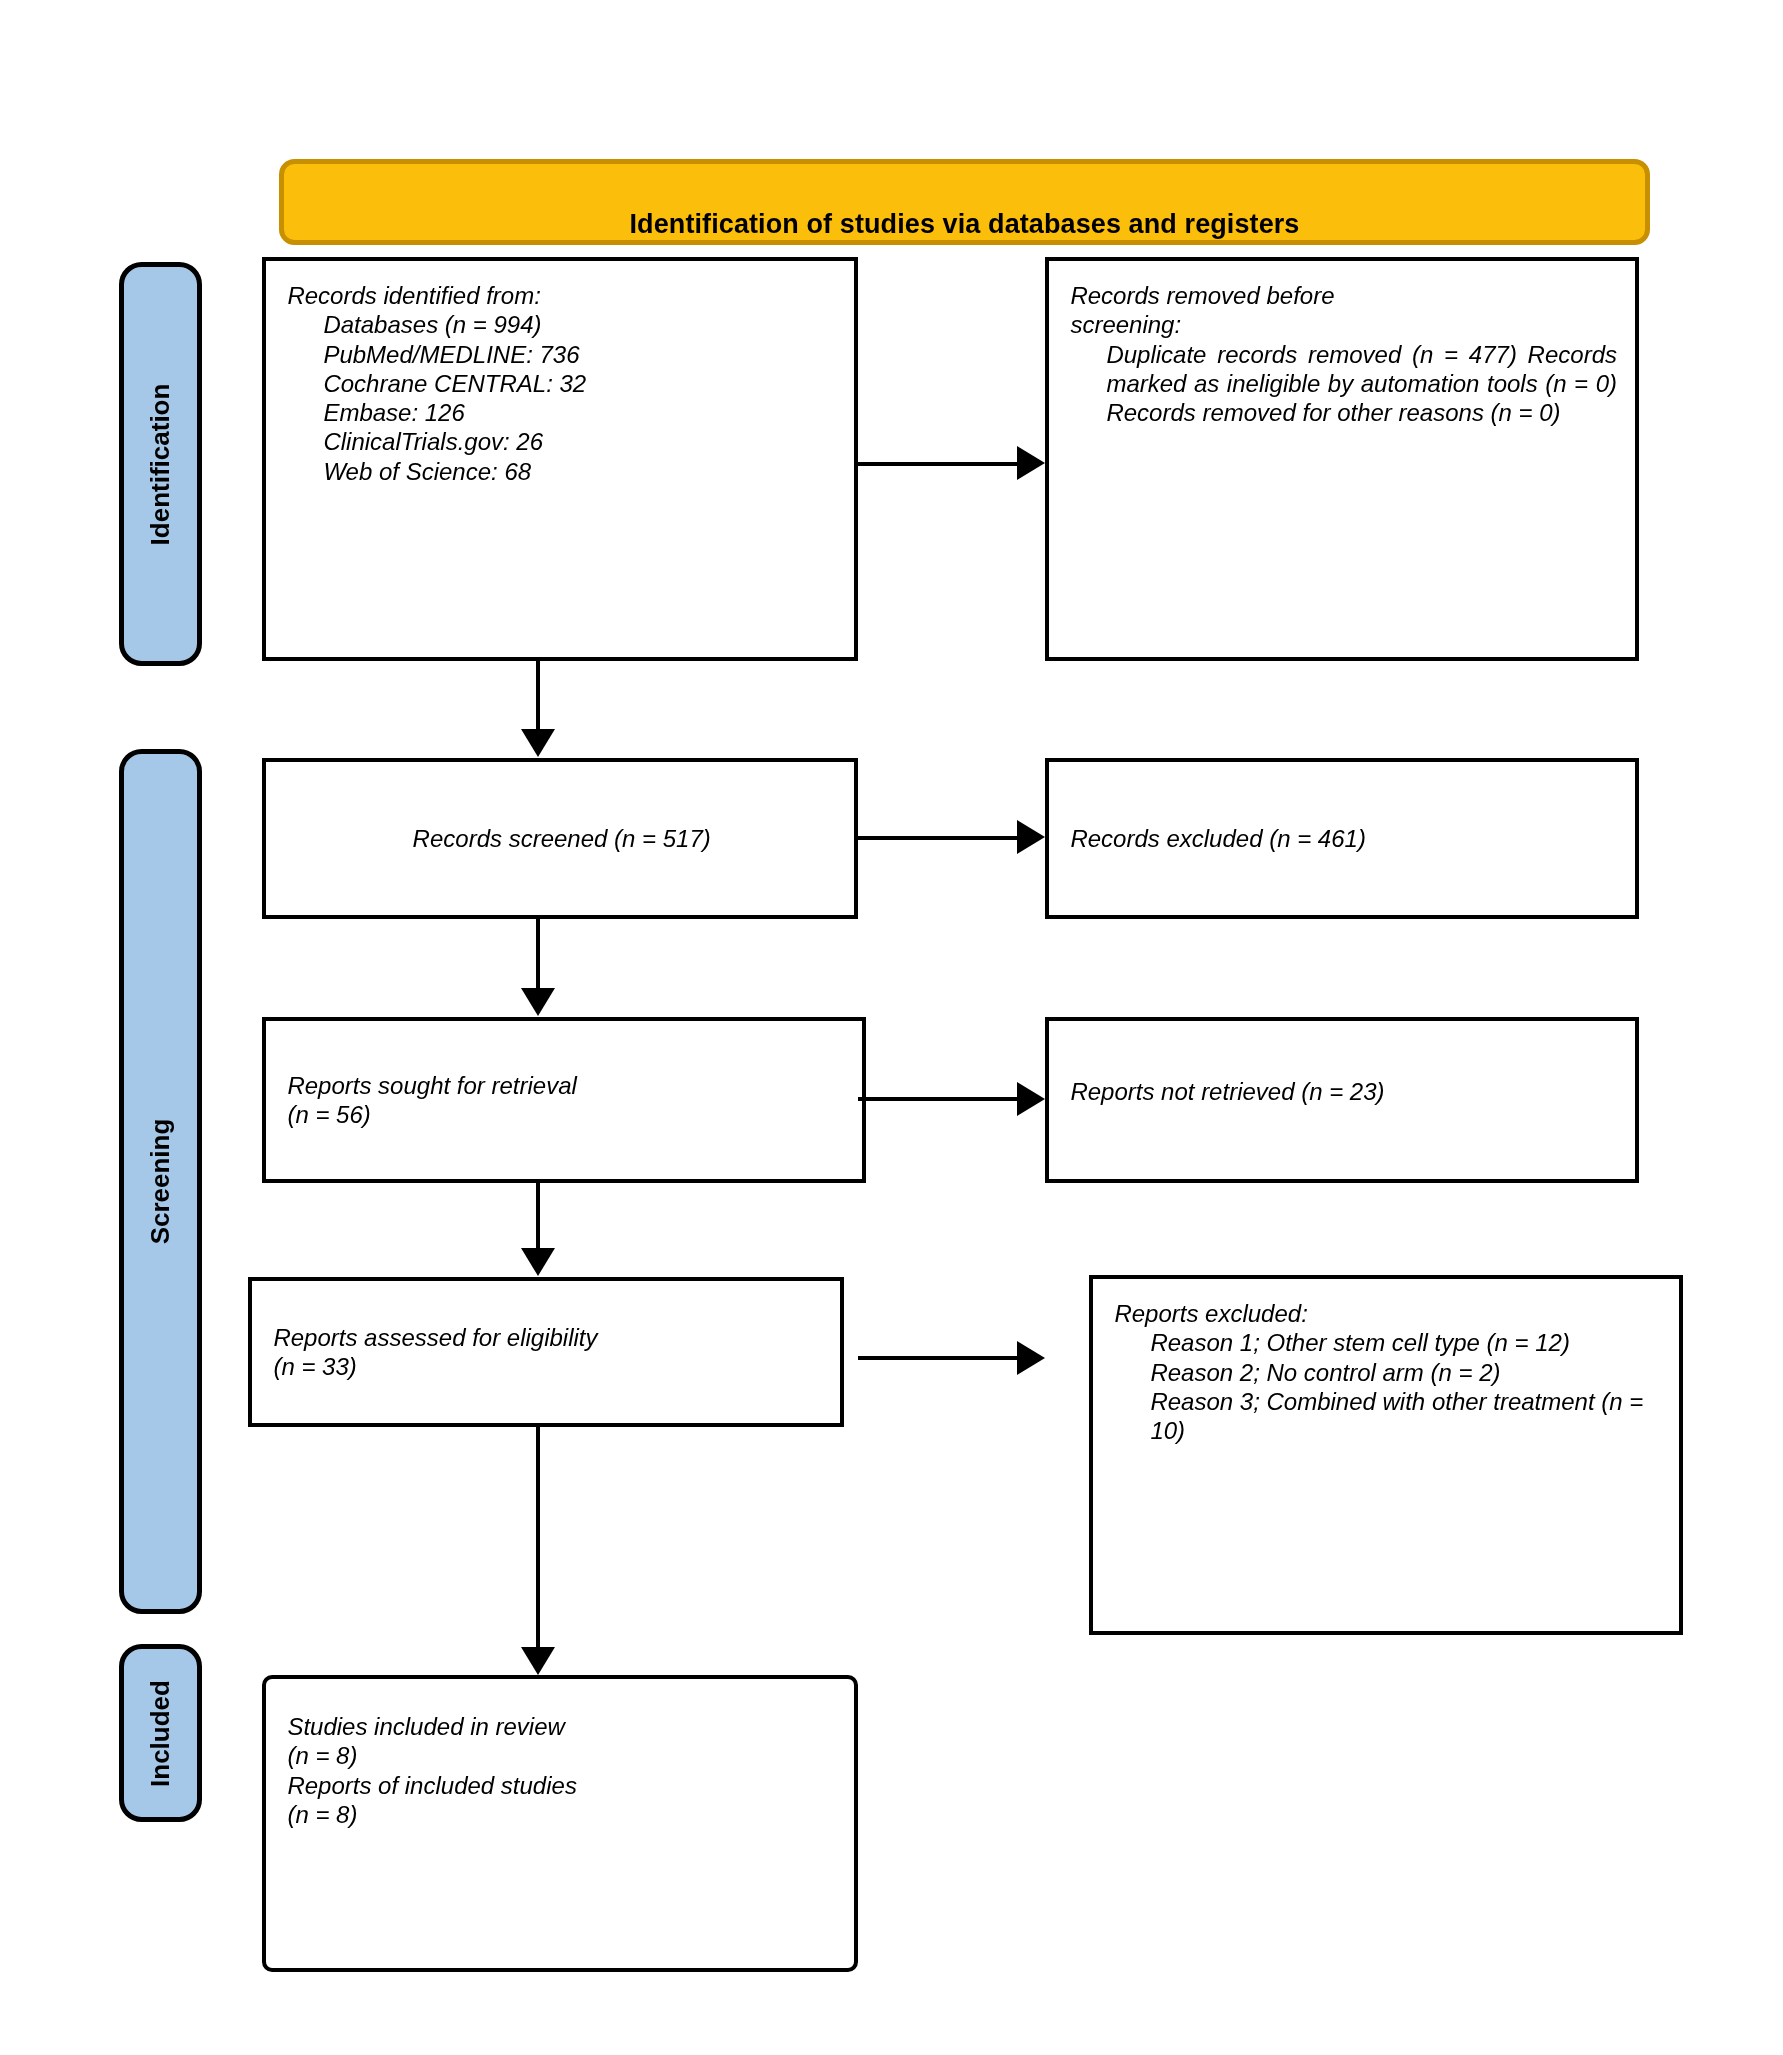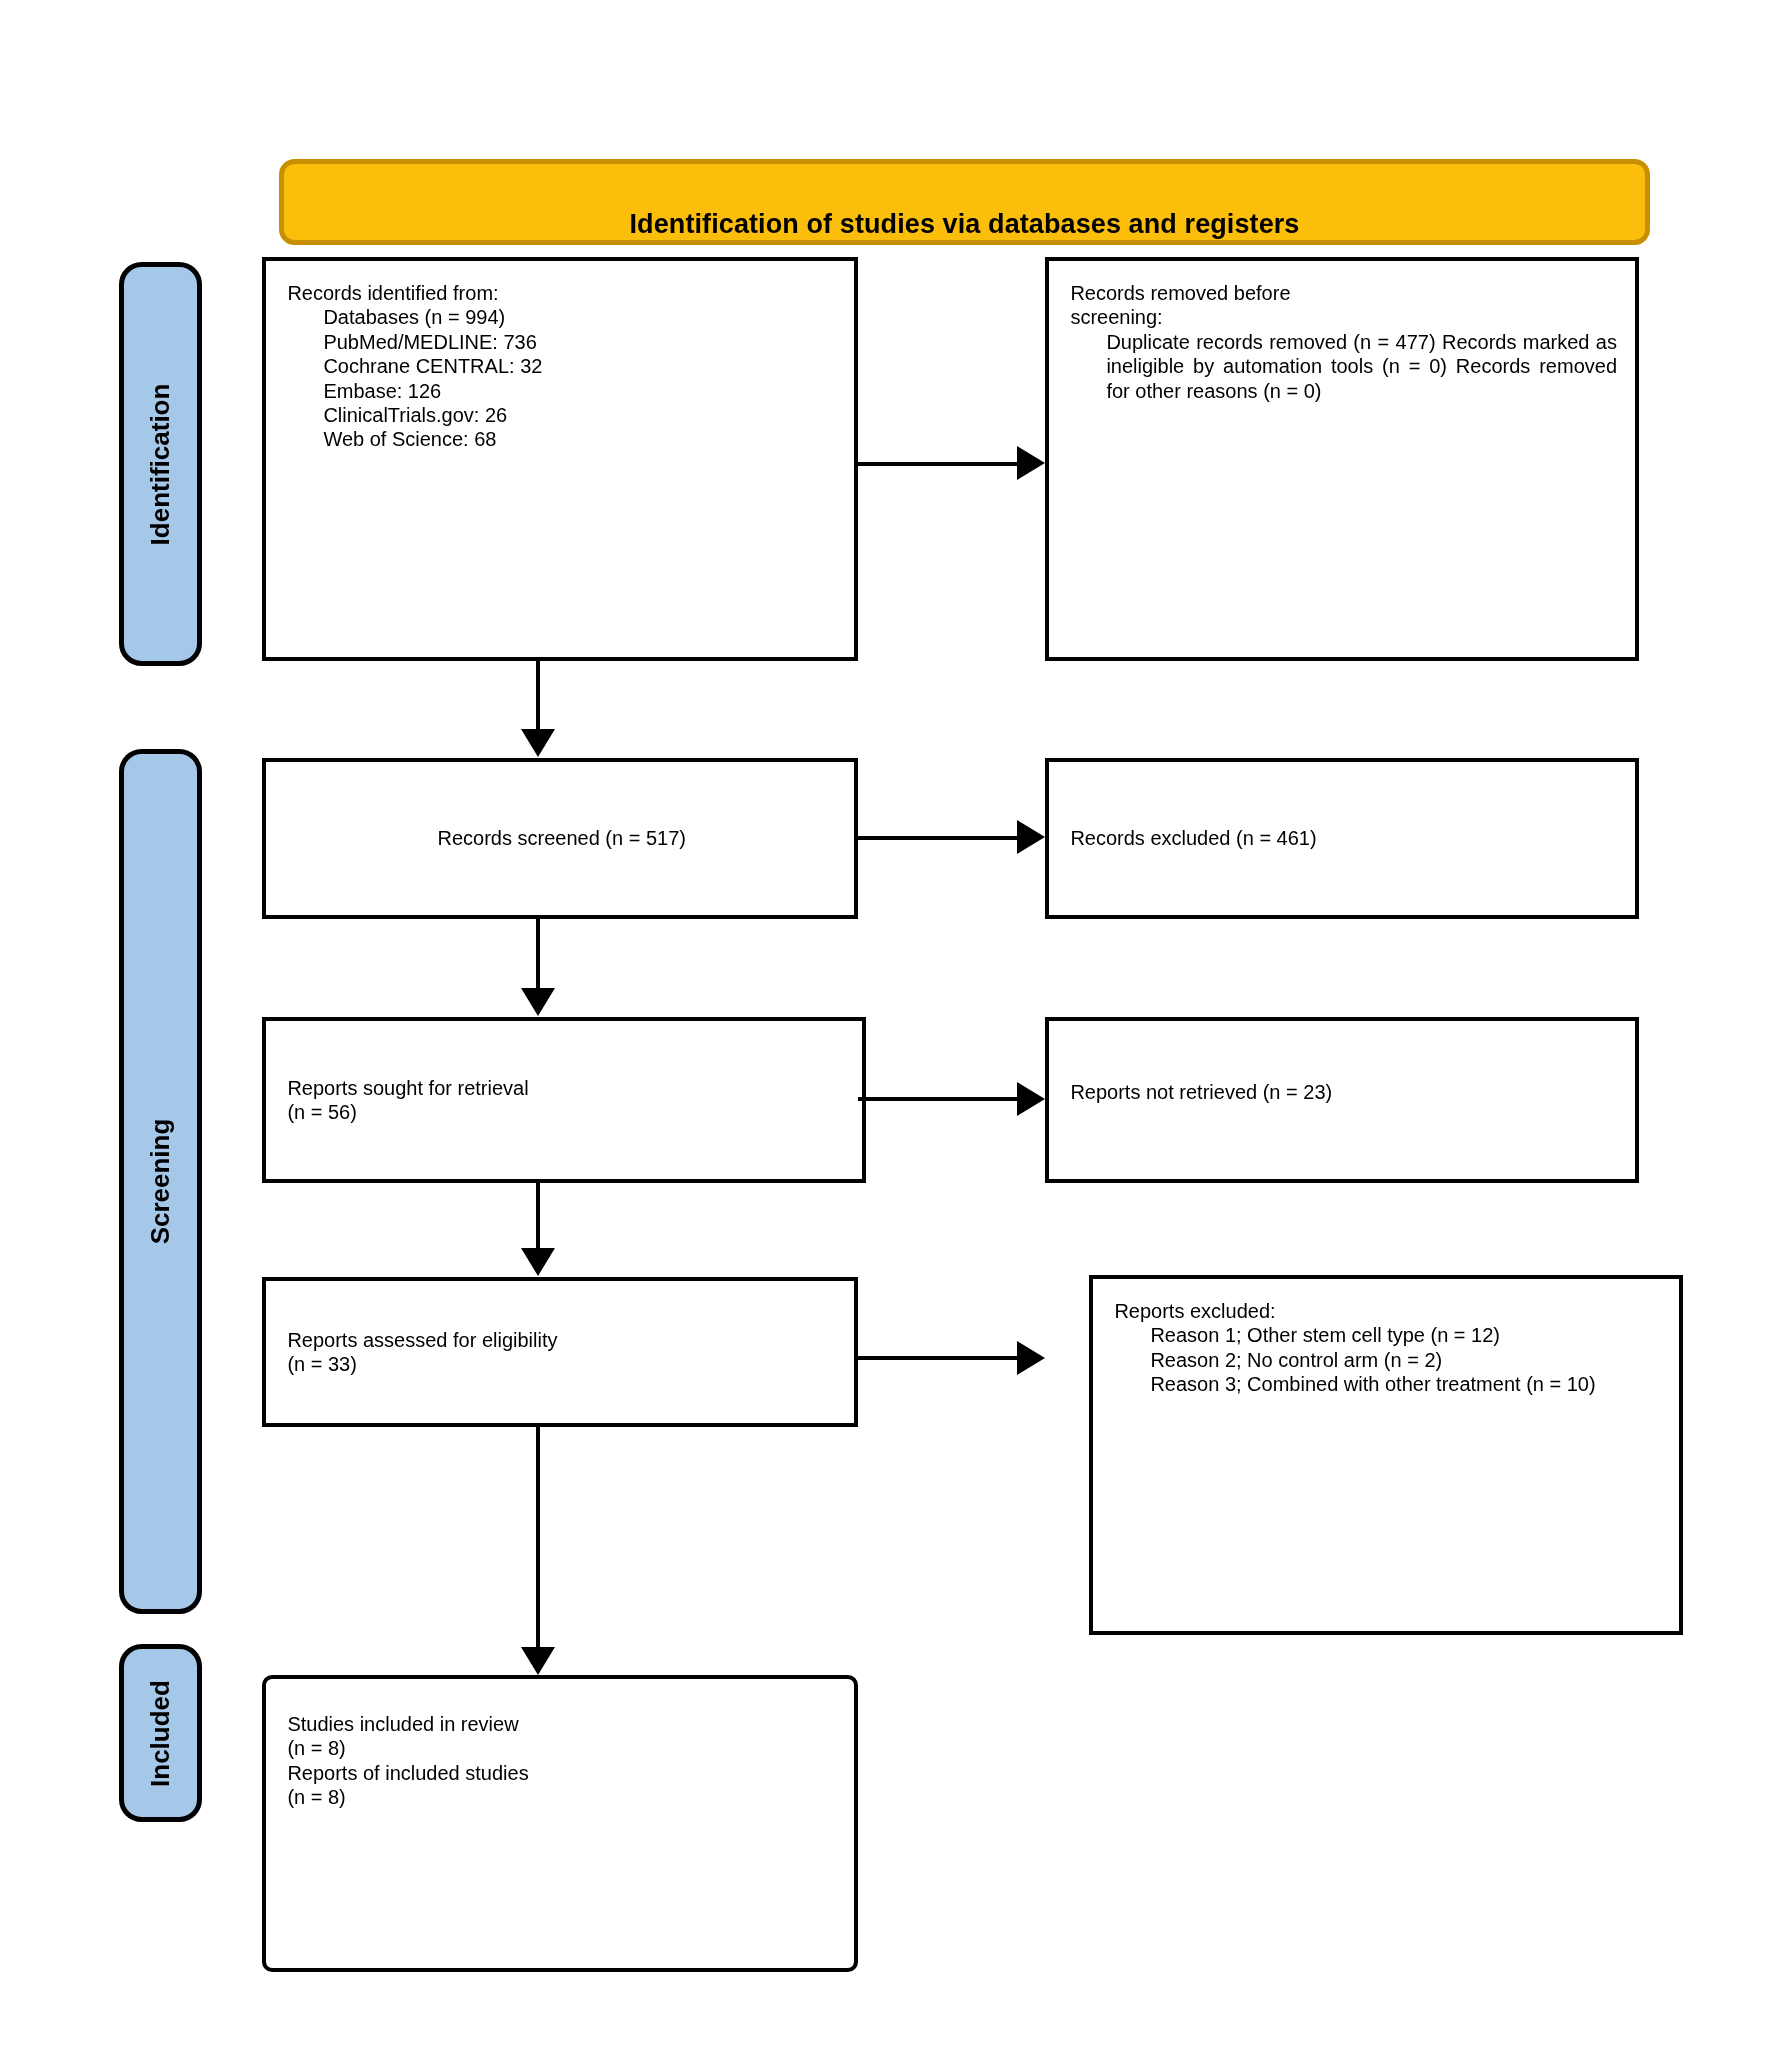--- a/index.html
+++ b/index.html
@@ -30,31 +30,31 @@
   #tab-identification{top:262px;height:404px;}
   #tab-screening{top:749px;height:865px;}
   #tab-included{top:1644px;height:178px;}
 
   
   .box{
     position:absolute;box-sizing:border-box;
     background:#fff;border:4.2px solid #000;
     padding:20px 18px 14.3px 21.4px;
   }
-  .box p{margin:0;font-size:20px;line-height:1.22;color:#000;}
+  .box p{margin:0;font-size:24px;line-height:1.22;color:#000;font-style:italic;}
   .box p.indent{padding-left:36px;}
   .box p.justify{padding-left:36px;text-align:justify;text-justify:inter-word;}
 
   #box-identified{left:262px;top:257px;width:596px;height:404px;}
   #box-removed{left:1045px;top:257px;width:594px;height:404px;}
   #box-screened{left:262px;top:758px;width:596px;height:161px;display:flex;flex-direction:column;justify-content:center;padding-top:0;padding-bottom:0;align-items:center;}
   #box-excluded{left:1045px;top:758px;width:594px;height:161px;display:flex;flex-direction:column;justify-content:center;padding-top:0;padding-bottom:0;}
   #box-sought{left:262px;top:1017px;width:604px;height:166px;display:flex;flex-direction:column;justify-content:center;padding-top:0;padding-bottom:0;}
   #box-not-retrieved{left:1045px;top:1017px;width:594px;height:166px;display:flex;flex-direction:column;justify-content:center;padding-top:0;padding-bottom:16px;}
-  #box-eligibility{left:262px;top:1277px;width:596px;height:150px;display:flex;flex-direction:column;justify-content:center;padding-top:0;padding-bottom:0;}
+  #box-eligibility{left:248px;top:1277px;width:596px;height:150px;display:flex;flex-direction:column;justify-content:center;padding-top:0;padding-bottom:0;}
   #box-reports-excluded{left:1045px;top:1275px;width:594px;height:360px;margin-left:44px;}
   #box-included{left:262px;top:1675px;width:596px;height:297px;padding-top:33px;border-radius:10px;}
 
   
   .vline{position:absolute;width:4.2px;background:#000;}
   .hline{position:absolute;height:4.2px;background:#000;}
   .arrow-down{
     position:absolute;width:0;height:0;
     border-left:17px solid transparent;border-right:17px solid transparent;
     border-top:28.5px solid #000;

